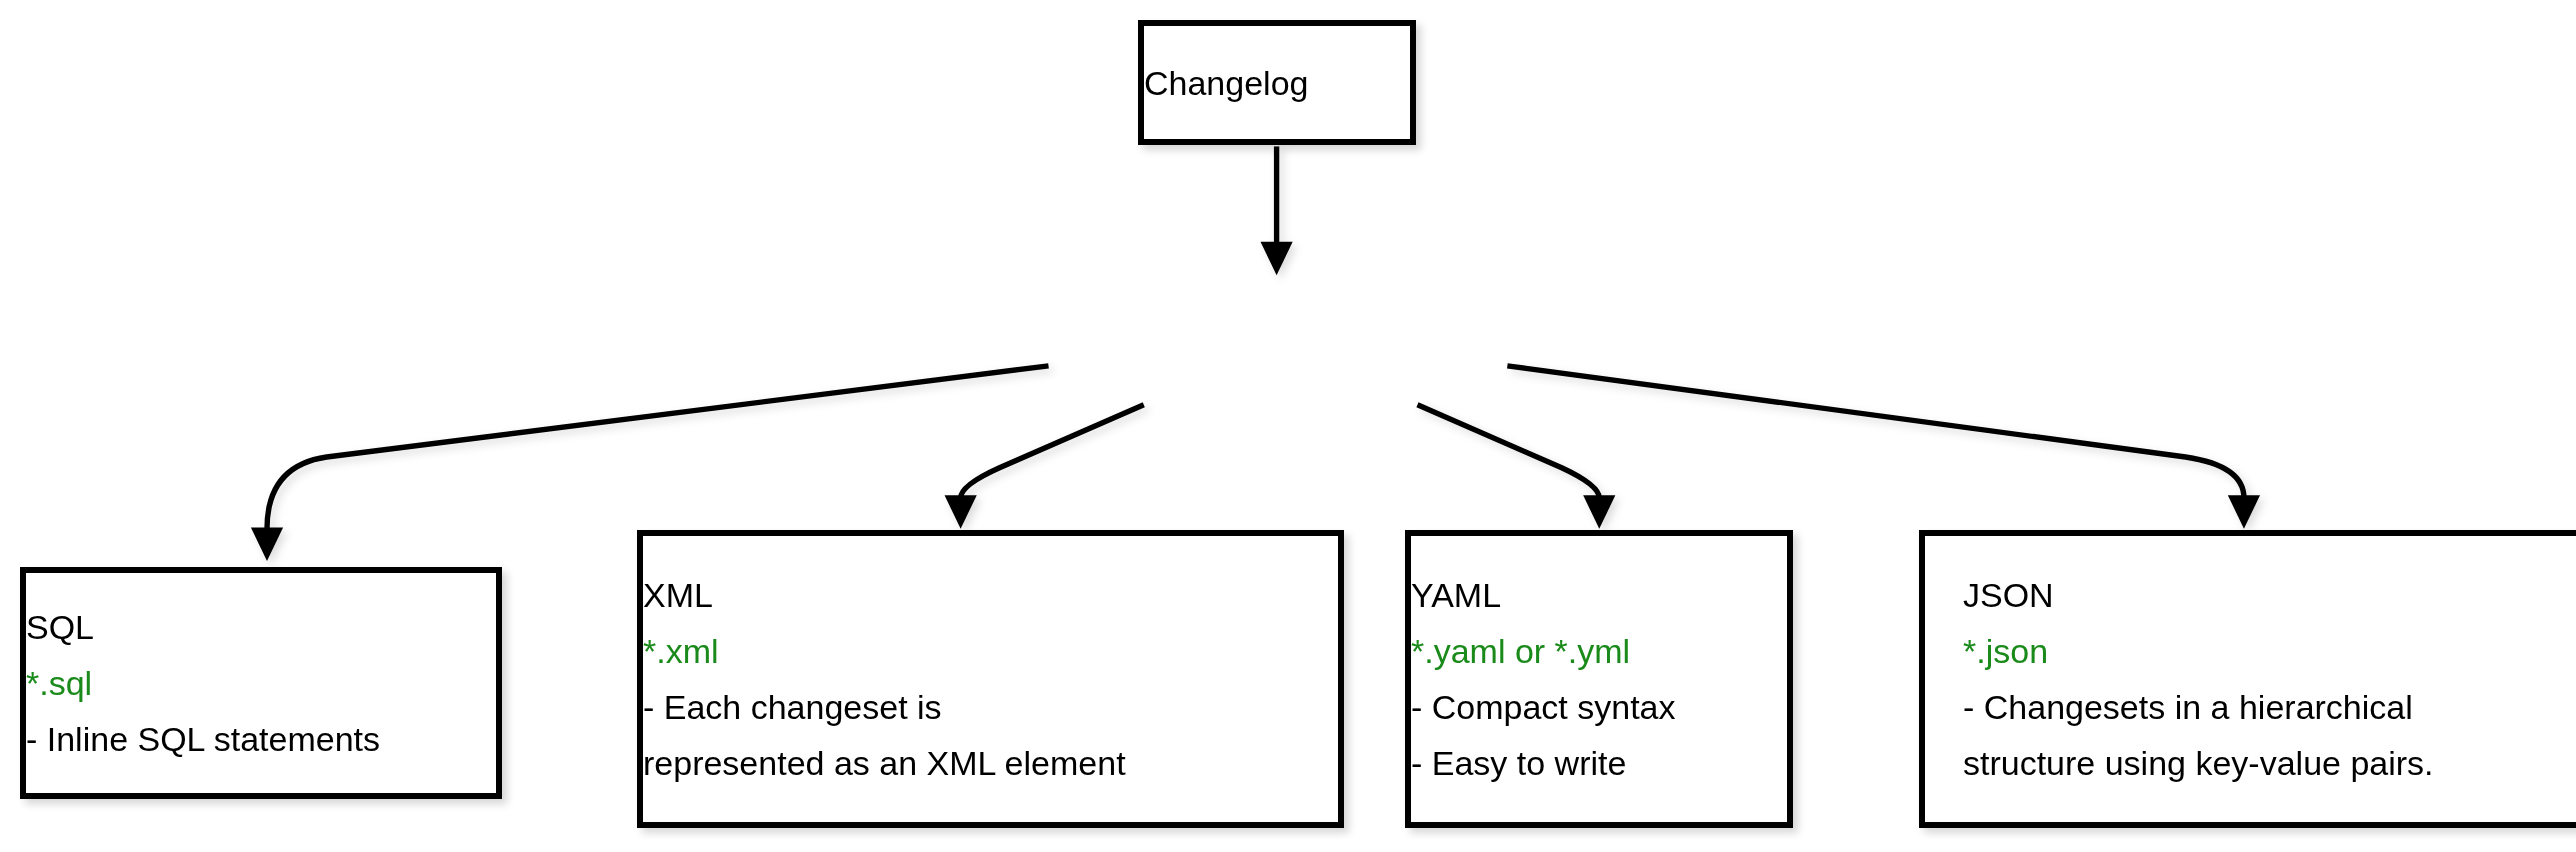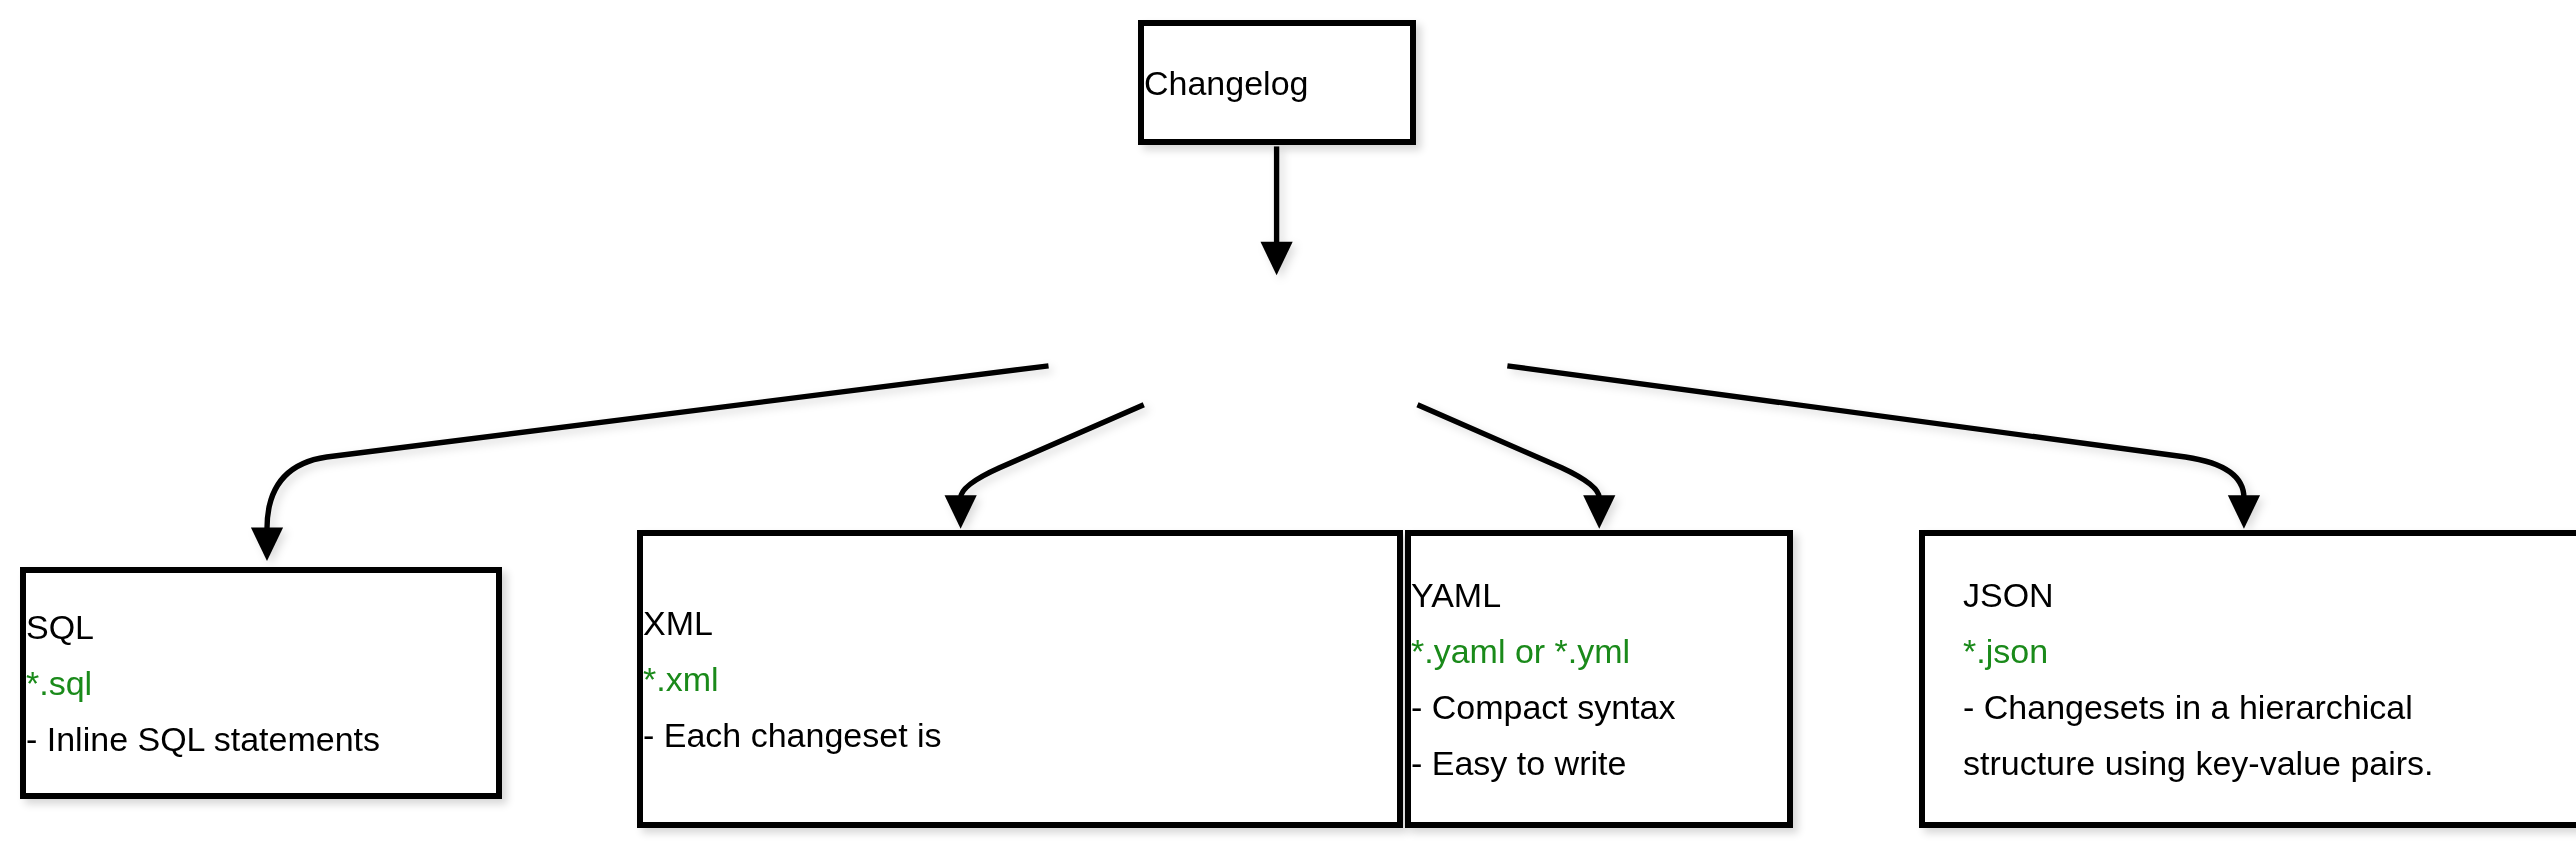--- a/index.html
+++ b/index.html
@@ -38,21 +38,21 @@
     text-align: center;
     color: #000000;
     font-size: 34px;
     line-height: 56px;
     box-shadow: 4.7px 5.4px 8px rgba(0,0,0,0.16);
   }
   .node div { white-space: nowrap; }
   .node-changelog { left: 1138px; top: 20px;  width: 278px; height: 125px; }
   .node-supported { left: 1051px; top: 278px; width: 455px; height: 125px; }
   .node-sql       { left: 20px;   top: 567px; width: 482px; height: 232px; }
-  .node-xml       { left: 637px;  top: 530px; width: 766px; height: 298px; }
+  .node-xml       { left: 637px;  top: 530px; width: 707px; height: 298px; }
   .node-yaml      { left: 1405px; top: 530px; width: 388px; height: 298px; }
   .node-json      { left: 1919px; top: 530px; width: 715px; height: 298px; padding-left: 38px; }
   .leaf-ext { color: #1a8a1a; }
 </style>
 </head>
 <body>
 
 <div class="canvas">
 
   <svg class="connectors" viewBox="0 0 3840 1271" xmlns="http://www.w3.org/2000/svg">
@@ -80,20 +80,21 @@
   <div class="node node-sql">
     <div class="leaf-title">SQL</div>
     <div class="leaf-ext">*.sql</div>
     <div class="leaf-line">- Inline SQL statements</div>
   </div>
 
   <div class="node node-xml">
     <div class="leaf-title">XML</div>
     <div class="leaf-ext">*.xml</div>
     <div class="leaf-line">- Each changeset is</div>
+    <div class="leaf-line">represented as an XML element</div>
   </div>
 
   <div class="node node-yaml">
     <div class="leaf-title">YAML</div>
     <div class="leaf-ext">*.yaml or *.yml</div>
     <div class="leaf-line">- Compact syntax</div>
     <div class="leaf-line">- Easy to write</div>
   </div>
 
   <div class="node node-json">

